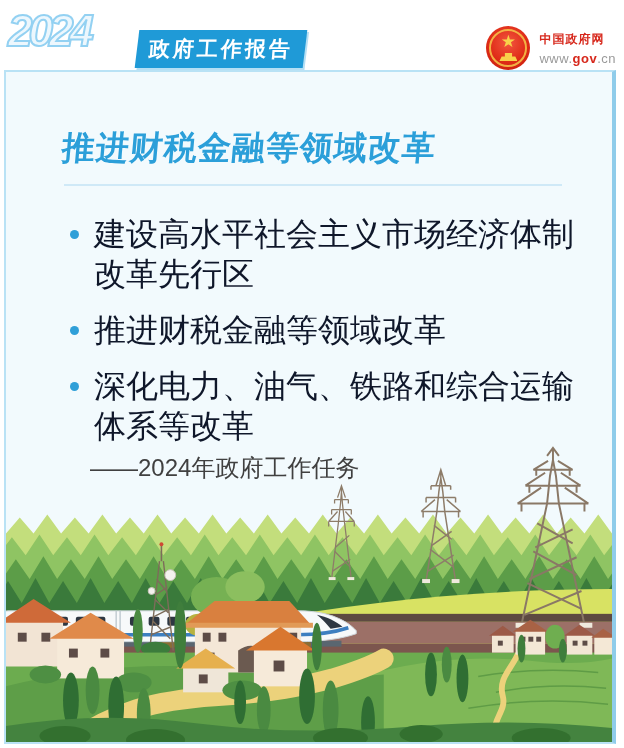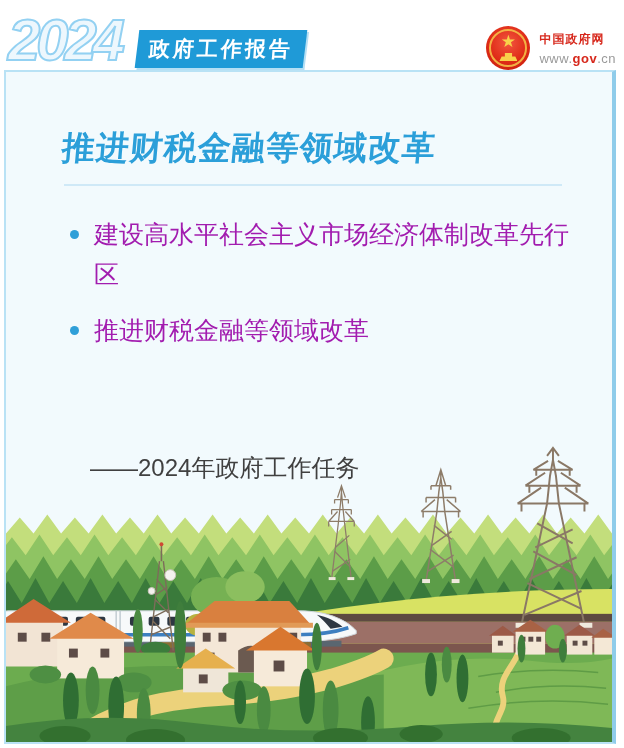--- a/index.html
+++ b/index.html
@@ -1,20 +1,20 @@
 <!DOCTYPE html>
 <html><head>
 <meta charset="utf-8">
 <style>
   html,body{margin:0;padding:0;}
   body{width:624px;height:748px;background:#ffffff;font-family:"Liberation Sans",sans-serif;position:relative;overflow:hidden;}
   .page{position:absolute;inset:0;}
 
   
-  .year{position:absolute;left:8px;top:6px;font-size:58px;font-weight:bold;font-style:italic;
+  .year{position:absolute;left:8px;top:6px;font-size:44px;font-weight:bold;font-style:italic;
         letter-spacing:-4px;color:#edf7fd;-webkit-text-stroke:2px #93d1f2;}
   .badge{position:absolute;left:137px;top:30px;width:168px;height:38px;background:#1f9ad7;
          transform:skewX(-7deg);box-shadow:2px 2px 0 #b5dff4;}
   .badge span{display:flex;width:100%;height:100%;align-items:center;justify-content:center;
               color:#ffffff;font-size:21px;font-weight:bold;letter-spacing:3px;transform:skewX(3deg);}
   .logo{position:absolute;right:8px;top:26px;display:flex;align-items:center;gap:9px;}
   .emblem{width:44px;height:44px;border-radius:50%;position:relative;flex:0 0 auto;
           background:radial-gradient(circle at 50% 38%,#f25640 0%,#df2b16 55%,#c01a0b 100%);
           display:flex;align-items:flex-start;justify-content:center;}
   .emblem::after{content:"";position:absolute;inset:3px;border:2px solid #f6c94b;border-radius:50%;opacity:.85;}
@@ -25,21 +25,21 @@
   .logo-url{font-size:13px;color:#9a9a9a;margin-top:3px;letter-spacing:.5px;}
   .logo-url b{color:#d7281c;}
 
   
   .panel{position:absolute;left:4px;top:70px;width:612px;height:674px;box-sizing:border-box;
          background:#f2fafd;border:2px solid #b9e2f5;border-right:4px solid #8fccea;}
   .title{position:absolute;left:56px;top:54px;margin:0;font-size:33px;font-weight:bold;color:#2b9fd9;
          letter-spacing:1px;transform:skewX(-5deg);white-space:nowrap;}
   .divider{position:absolute;left:58px;right:50px;top:112px;height:2px;background:#cfe9f7;}
   .bullets{position:absolute;left:58px;right:34px;top:142px;margin:0;padding:0;list-style:none;}
-  .bullets li{position:relative;padding-left:30px;font-size:25px;line-height:40px;color:#a21caf;margin-bottom:16px;}
+  .bullets li{position:relative;padding-left:30px;font-size:32px;line-height:40px;color:#0f172a;margin-bottom:16px;}
   .dot{position:absolute;left:6px;top:16px;width:9px;height:9px;border-radius:50%;background:#2f9fd8;}
   .attribution{position:absolute;left:84px;top:380px;font-size:24px;color:#404040;}
 
   
   .scene{position:absolute;left:0;bottom:0;width:100%;height:302px;display:block;}
 </style>
 </head>
 <body>
 
 <div class="page">
@@ -64,20 +64,24 @@
     <div class="divider"></div>
 
     <ul class="bullets">
       <li>
         <span class="dot"></span>
         <span>建设高水平社会主义市场经济体制改革先行区</span>
       </li>
       <li>
         <span class="dot"></span>
         <span>推进财税金融等领域改革</span>
+      </li>
+      <li>
+        <span class="dot"></span>
+        <span>深化电力、油气、铁路和综合运输体系等改革</span>
       </li>
     </ul>
 
     <div class="attribution">——2024年政府工作任务</div>
 
     <svg class="scene" viewBox="0 0 616 304" preserveAspectRatio="none">
 
       <path fill="#c3de7c" d="M0 94 l14 -16 l14 16 l14 -19 l14 19 l14 -16 l14 16 l14 -19 l14 19 l14 -16 l14 16 l14 -19 l14 19 l14 -16 l14 16 l14 -19 l14 19 l14 -16 l14 16 l14 -19 l14 19 l14 -16 l14 16 l14 -19 l14 19 l14 -16 l14 16 l14 -19 l14 19 l14 -16 l14 16 l14 -19 l14 19 l14 -16 l14 16 l14 -19 l14 19 l14 -16 l14 16 l14 -19 l14 19 l14 -16 l14 16 l14 -19 l14 19 L616 180 L0 180 Z"></path>
       <path fill="#8fc463" d="M-8 116 l14 -18 l14 18 l14 -21 l14 21 l14 -18 l14 18 l14 -21 l14 21 l14 -18 l14 18 l14 -21 l14 21 l14 -18 l14 18 l14 -21 l14 21 l14 -18 l14 18 l14 -21 l14 21 l14 -18 l14 18 l14 -21 l14 21 l14 -18 l14 18 l14 -21 l14 21 l14 -18 l14 18 l14 -21 l14 21 l14 -18 l14 18 l14 -21 l14 21 l14 -18 l14 18 l14 -21 l14 21 l14 -18 l14 18 l14 -21 l14 21 l14 -18 l14 18 L636 200 L-8 200 Z"></path>
       <path fill="#5c9d48" d="M-4 140 l14 -20 l14 20 l14 -23 l14 23 l14 -20 l14 20 l14 -23 l14 23 l14 -20 l14 20 l14 -23 l14 23 l14 -20 l14 20 l14 -23 l14 23 l14 -20 l14 20 l14 -23 l14 23 l14 -20 l14 20 l14 -23 l14 23 l14 -20 l14 20 l14 -23 l14 23 l14 -20 l14 20 l14 -23 l14 23 l14 -20 l14 20 l14 -23 l14 23 l14 -20 l14 20 l14 -23 l14 23 l14 -20 l14 20 l14 -23 l14 23 l14 -20 l14 20 L640 220 L-4 220 Z"></path>

